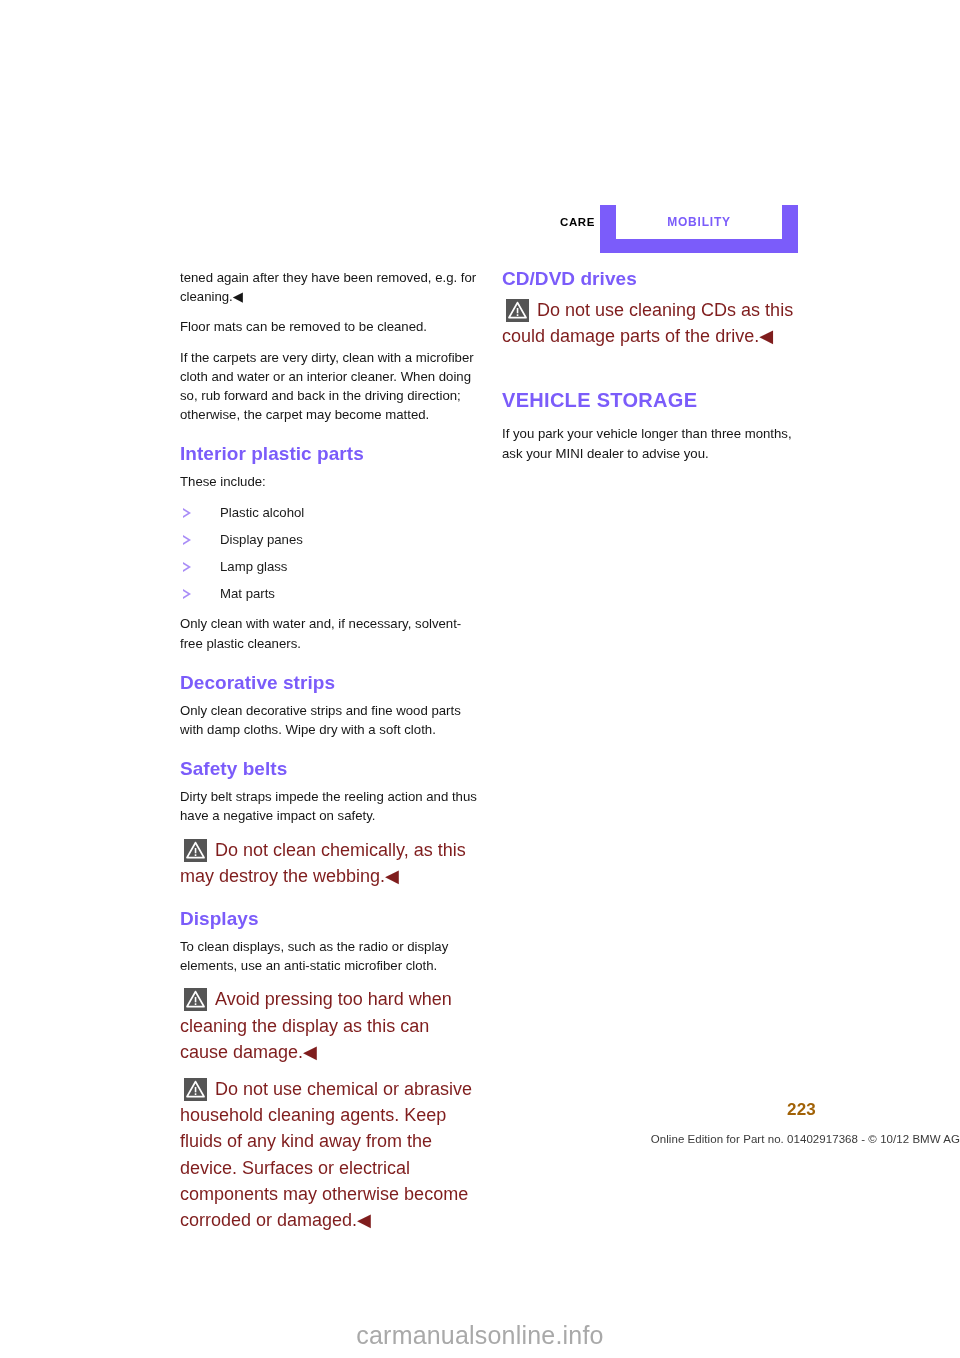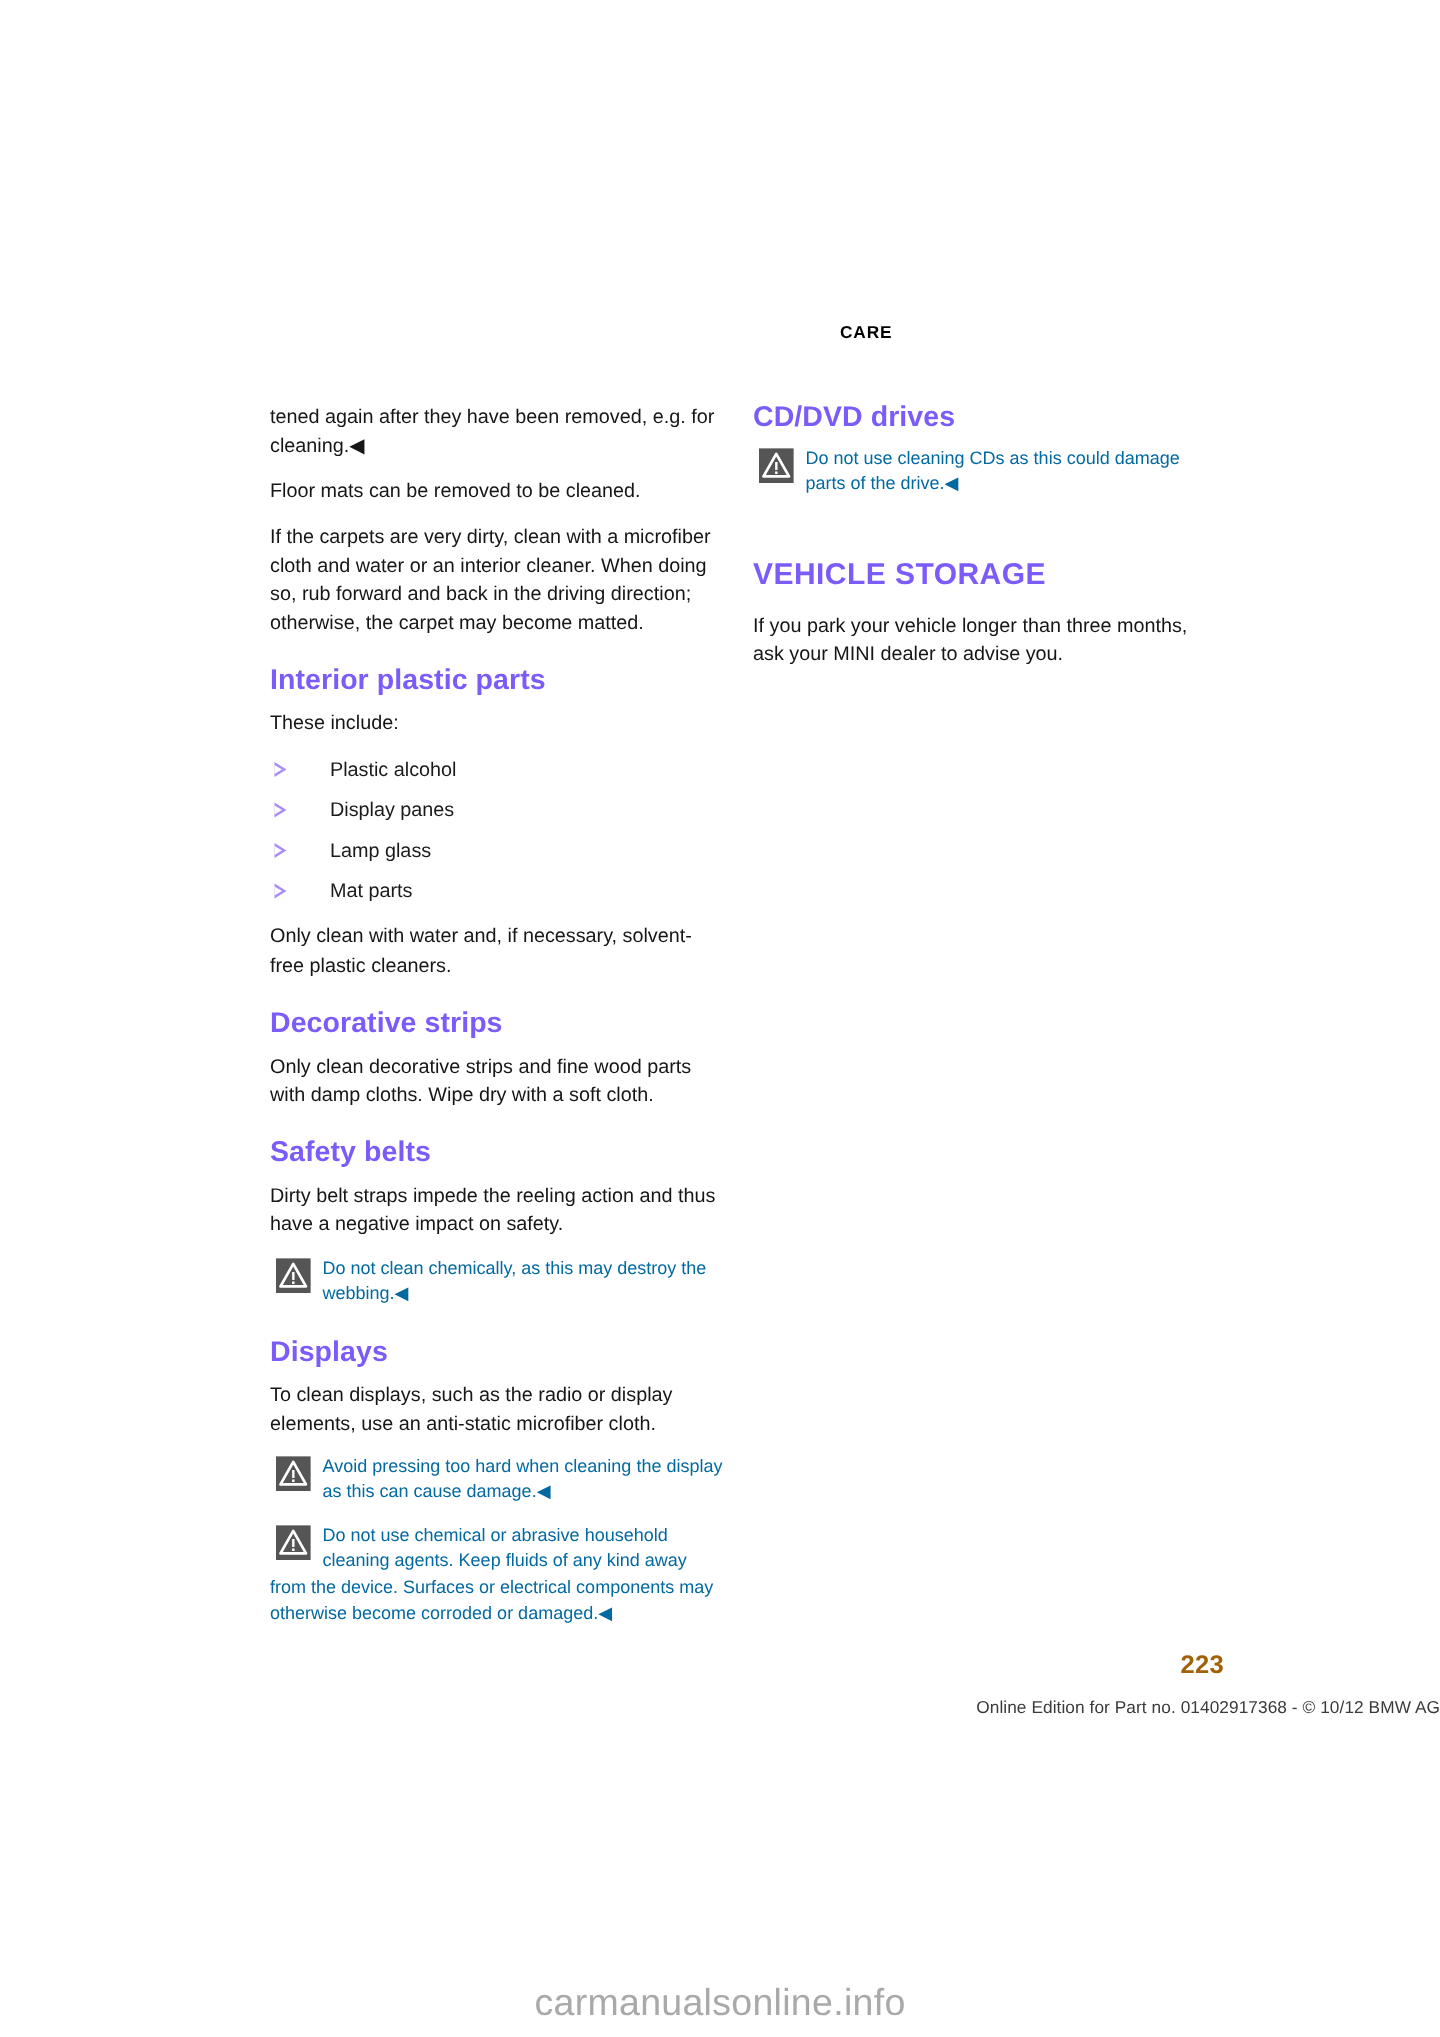--- a/index.html
+++ b/index.html
@@ -132,23 +132,23 @@
     width: 0;
     height: 0;
     border-top: 3px solid transparent;
     border-bottom: 3px solid transparent;
     border-left: 5px solid #ffffff;
   }
 
   
   .warn-block {
     margin: 0 0 11px 0;
-    font-size: 12px;
+    font-size: 18px;
     line-height: 1.455;
-    color: #0369a1;
+    color: #7f1d1d;
   }
   .warn-icon {
     float: left;
     width: 23px;
     height: 23px;
     margin: 2px 8px 0 4px;
     background: #555555;
     position: relative;
     shape-outside: margin-box;
   }
@@ -185,20 +185,25 @@
     font-size: 25px;
     color: #a9a9a9;
     letter-spacing: 0.2px;
   }
 </style>
 </head>
 <body>
 
 <div id="header-tabs">
   <div class="tab-inactive">CARE</div>
+  <div class="tab-active">
+    <div class="tab-active-inner">
+      <span class="tab-active-label">MOBILITY</span>
+    </div>
+  </div>
 </div>
 
 <div id="content">
 
   <div class="col" id="col-left">
 
     <p class="body-text">tened again after they have been removed, e.g. for cleaning.◀</p>
     <p class="body-text">Floor mats can be removed to be cleaned.</p>
     <p class="body-text">If the carpets are very dirty, clean with a microfiber cloth and water or an interior cleaner. When doing so, rub forward and back in the driving direction; otherwise, the carpet may become matted.</p>
 

